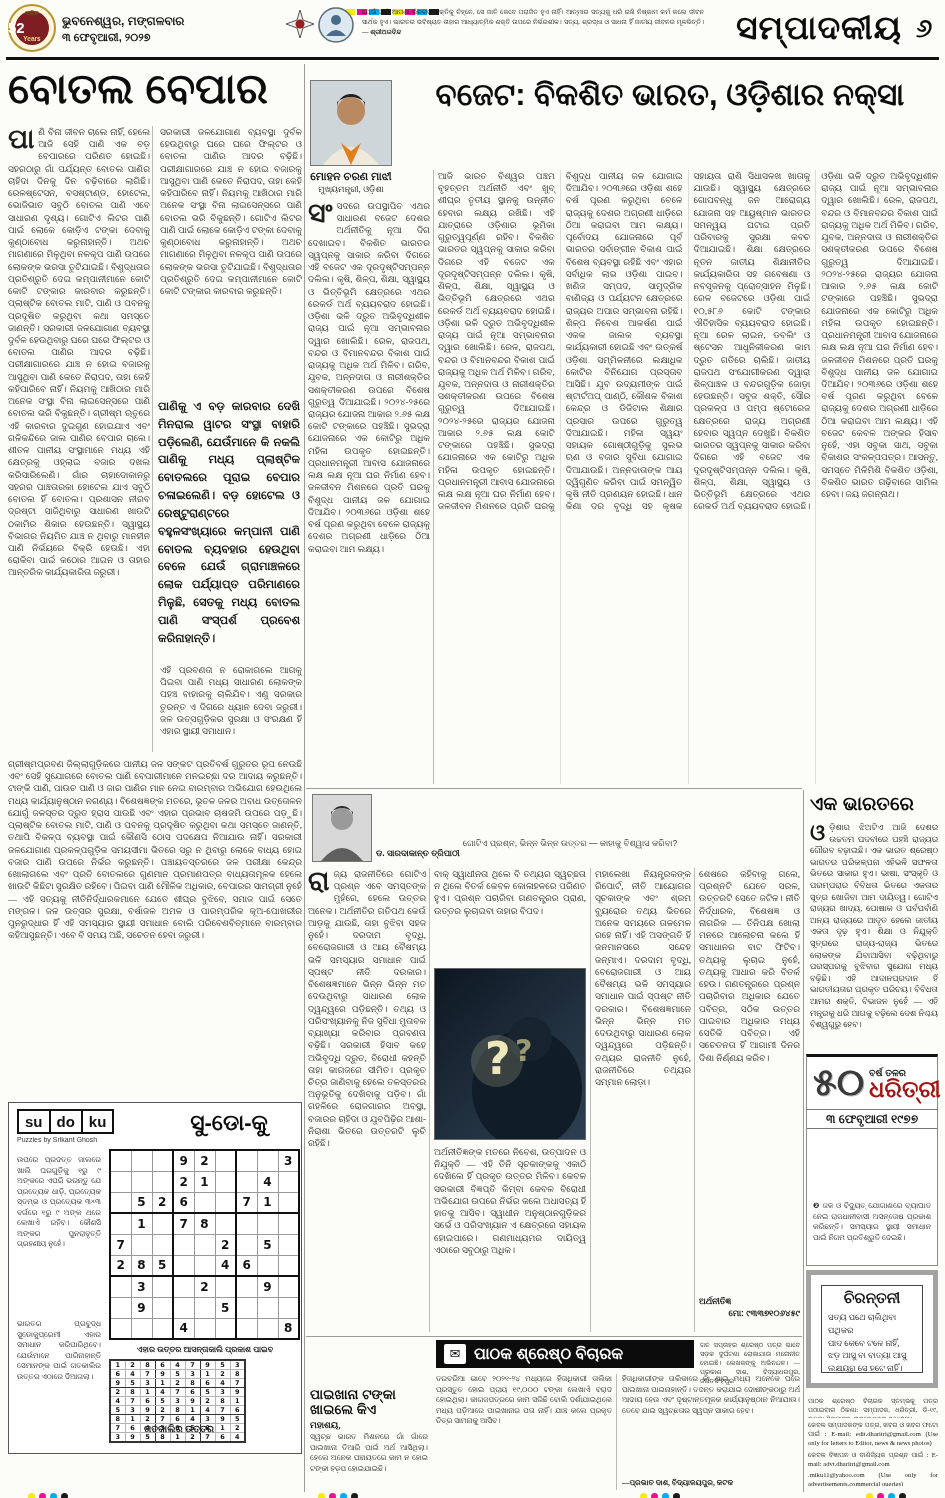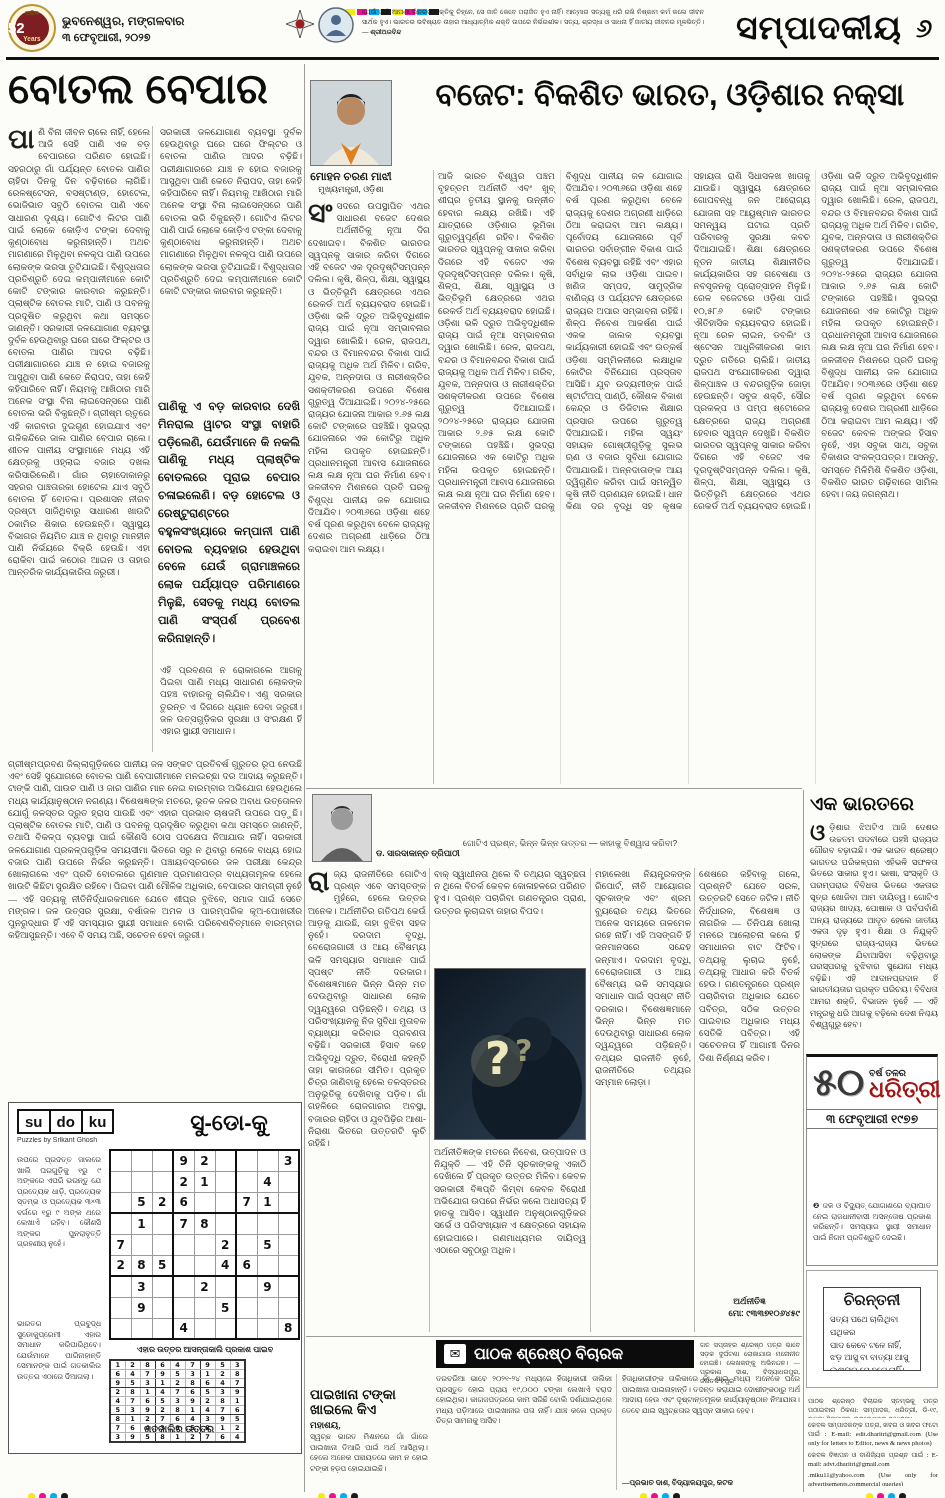--- a/index.html
+++ b/index.html
@@ -34,21 +34,21 @@
   .sudlogo{display:flex;border:2px solid #111;background:#fff}
   .sudlogo span{display:block;padding:2px 6px;font:bold 15px "Liberation Sans",sans-serif;color:#111;
                 border-right:2px solid #111}
   .sudlogo span:last-child{border-right:none}
   .banner{background:#0c0c0c;color:#fff;display:flex;align-items:center;gap:8px;padding:0 8px}
   .mailbox{background:#fff;color:#111;width:22px;height:20px;display:flex;align-items:center;
            justify-content:center;font-size:13px;border-radius:2px}
   .regdots span{display:inline-block;width:7px;height:7px;border-radius:50%;margin-right:4px}
   .regsq span{display:inline-block;width:10px;height:6px;margin-right:2px}
   .fifty-box{border:1px solid #8a8a8a;border-top:3px solid #111}
-  .chir-box{border:1px solid #a3a3a3;padding:16px}
+  .chir-box{border:5px solid #a3a3a3;padding:10px}
   .chir-inner{border:1px solid #444;height:100%;padding:4px 6px;overflow:hidden}
 </style>
 </head>
 <body>
 
 <div id="page">
 
   <div class="abs regsq" style="left:345px;top:1px"><span style="background: rgb(246, 235, 14);"></span><span style="background: rgb(236, 15, 143);"></span><span style="background: rgb(0, 173, 239);"></span><span style="background: rgb(26, 26, 26);"></span><span style="background: rgb(246, 235, 14);"></span><span style="background: rgb(236, 15, 143);"></span><span style="background: rgb(0, 173, 239);"></span><span style="background: rgb(26, 26, 26);"></span></div>
 
   <div class="abs" style="left:8px;top:4px;width:48px;height:48px">
@@ -381,21 +381,21 @@
       <text x="80" y="92" font-size="30" font-weight="bold" fill="#cfc98f" font-family="DejaVu Sans" opacity="0.7">?</text>
     </svg>
   </div>
   <div class="abs body-text" style="left:434px;top:1146px;width:152px;height:186px">ଅର୍ଥନୀତିଜ୍ଞଙ୍କ ମତରେ ନିବେଶ, ଉତ୍ପାଦନ ଓ ନିଯୁକ୍ତି — ଏହି ତିନି ସୂଚକାଙ୍କକୁ ଏକାଠି ଦେଖିଲେ ହିଁ ପ୍ରକୃତ ଉତ୍ତର ମିଳିବ। କେବଳ ସରକାରୀ ବିଜ୍ଞପ୍ତି କିମ୍ବା କେବଳ ବିରୋଧୀ ଅଭିଯୋଗ ଉପରେ ନିର୍ଭର କଲେ ଅଧାସତ୍ୟ ହିଁ ହାତକୁ ଆସିବ। ସ୍ୱାଧୀନ ଅନୁଷ୍ଠାନଗୁଡ଼ିକର ସର୍ଭେ ଓ ପରିସଂଖ୍ୟାନ ଏ କ୍ଷେତ୍ରରେ ସହାୟକ ହୋଇପାରେ। ଗଣମାଧ୍ୟମର ଦାୟିତ୍ୱ ଏଠାରେ ସବୁଠାରୁ ଅଧିକ।</div>
   <div class="vline" style="left:590px;top:868px;height:464px"></div>
 
   <div class="abs body-text" style="left:595px;top:868px;width:96px;height:464px">ମହାଲେଖା ନିୟନ୍ତ୍ରକଙ୍କ ରିପୋର୍ଟ, ନୀତି ଆୟୋଗର ସୂଚକାଙ୍କ ଏବଂ ଶ୍ରମ ବ୍ୟୁରୋର ତଥ୍ୟ ଭିତରେ ଅନେକ ସମୟରେ ତାଳମେଳ ରହେ ନାହିଁ। ଏହି ଅସଙ୍ଗତି ହିଁ ଜନମାନସରେ ସନ୍ଦେହ ଜନ୍ମାଏ। ଦରଦାମ ବୃଦ୍ଧି, ବେରୋଜଗାରୀ ଓ ଆୟ ବୈଷମ୍ୟ ଭଳି ସମସ୍ୟାର ସମାଧାନ ପାଇଁ ସ୍ପଷ୍ଟ ନୀତି ଦରକାର। ବିଶେଷଜ୍ଞମାନେ ଭିନ୍ନ ଭିନ୍ନ ମତ ଦେଉଥିବାରୁ ସାଧାରଣ ଲୋକ ଦ୍ୱନ୍ଦ୍ୱରେ ପଡ଼ିଛନ୍ତି। ତଥ୍ୟର ରାଜନୀତି ନୁହେଁ, ରାଜନୀତିରେ ତଥ୍ୟର ସମ୍ମାନ ଲୋଡ଼ା।</div>
   <div class="vline" style="left:694px;top:868px;height:464px"></div>
 
   <div class="abs body-text" style="left:699px;top:868px;width:101px;height:424px">ଶେଷରେ କହିବାକୁ ଗଲେ, ପ୍ରଶ୍ନଟି ଯେତେ ସରଳ, ଉତ୍ତରଟି ସେତେ ଜଟିଳ। ନୀତି ନିର୍ଦ୍ଧାରକ, ବିଶେଷଜ୍ଞ ଓ ନାଗରିକ — ତିନିପକ୍ଷ ଖୋଲା ମନରେ ଆଲୋଚନା କଲେ ହିଁ ସମାଧାନର ବାଟ ଫିଟିବ। ତଥ୍ୟକୁ ଲୁଚାଇ ନୁହେଁ, ତଥ୍ୟକୁ ଆଧାର କରି ବିତର୍କ ହେଉ। ଗଣତନ୍ତ୍ରରେ ପ୍ରଶ୍ନ ପଚାରିବାର ଅଧିକାର ଯେତେ ପବିତ୍ର, ସଠିକ ଉତ୍ତର ପାଇବାର ଅଧିକାର ମଧ୍ୟ ସେତିକି ପବିତ୍ର। ଏହି ସଚେତନତା ହିଁ ଆଗାମୀ ଦିନର ଦିଶା ନିର୍ଣ୍ଣୟ କରିବ।</div>
-  <div class="abs sans" style="left:699px;top:1296px;width:101px;font-size:8.5px;font-weight:bold;text-align:center">ଅର୍ଥନୀତିଜ୍ଞ</div>
+  <div class="abs sans" style="left:699px;top:1296px;width:101px;font-size:8.5px;font-weight:bold;text-align:left">ଅର୍ଥନୀତିଜ୍ଞ</div>
   <div class="abs sans" style="left:699px;top:1308px;width:101px;font-size:8.5px;font-weight:bold;text-align:right">ମୋ: ୯୩୩୭୧୦୬୪୫୯</div>
 
   <div class="vline" style="left:803px;top:790px;height:702px;background:#9c9c9c"></div>
   <div class="abs sans headline" style="left:810px;top:794px;width:128px;font-size:19px">ଏକ ଭାରତରେ</div>
   <div class="abs" style="left:810px;top:822px;width:128px;height:224px;font-size:8.4px;line-height:1.38;text-align:justify;overflow:hidden">
     <span class="dropcap" style="font-size:22px">ଓ</span><span>ଡ଼ିଶାର ଝିଅଟିଏ ଆଜି ଦେଶର ଉଚ୍ଚତମ ପଦବୀରେ ପହଞ୍ଚି ରାଜ୍ୟର ଗୌରବ ବଢ଼ାଇଛି। ଏକ ଭାରତ ଶ୍ରେଷ୍ଠ ଭାରତର ପରିକଳ୍ପନା ଏହିଭଳି ସଫଳତା ଭିତରେ ସାକାର ହୁଏ। ଭାଷା, ସଂସ୍କୃତି ଓ ପରମ୍ପରାର ବିବିଧତା ଭିତରେ ଏକତାର ସୂତ୍ର ଖୋଜିବା ଆମ ଦାୟିତ୍ୱ। ଗୋଟିଏ ରାଜ୍ୟର ଖାଦ୍ୟ, ପୋଷାକ ଓ ପର୍ବପର୍ବାଣି ଅନ୍ୟ ରାଜ୍ୟରେ ଆଦୃତ ହେଲେ ଜାତୀୟ ଏକତା ଦୃଢ଼ ହୁଏ। ଶିକ୍ଷା ଓ ନିଯୁକ୍ତି ସୂତ୍ରରେ ରାଜ୍ୟ-ରାଜ୍ୟ ଭିତରେ ଲୋକଙ୍କ ଯିବାଆସିବା ବଢ଼ିଥିବାରୁ ପରସ୍ପରକୁ ବୁଝିବାର ସୁଯୋଗ ମଧ୍ୟ ବଢ଼ିଛି। ଏହି ଆଦାନପ୍ରଦାନ ହିଁ ଭାରତୀୟତାର ପ୍ରକୃତ ପରିଚୟ। ବିବିଧତା ଆମର ଶକ୍ତି, ବିଭାଜନ ନୁହେଁ — ଏହି ମନ୍ତ୍ରକୁ ଧରି ଆଗକୁ ବଢ଼ିଲେ ଦେଶ ନିଶ୍ଚୟ ବିଶ୍ୱଗୁରୁ ହେବ।</span>
   </div>
 
   <div class="abs fifty-box" style="left:806px;top:1054px;width:132px;height:212px;background:#fff">
     <div class="abs sans" style="left:6px;top:4px;font-size:38px;font-weight:bold;color:#3a3a3a;text-shadow:1px 1px 0 #bbb">୫୦</div>

